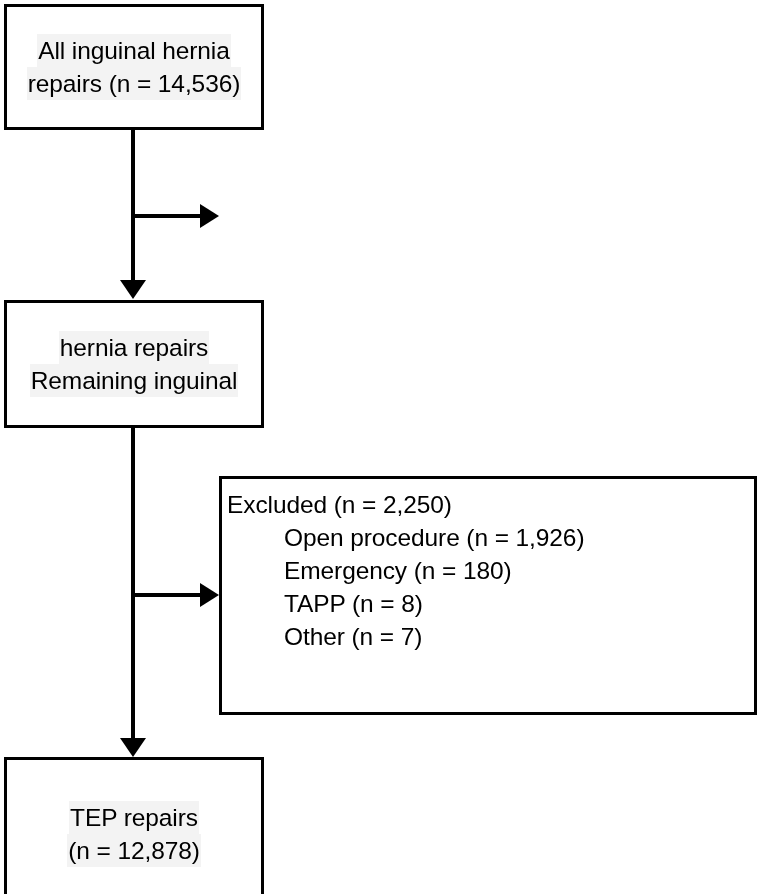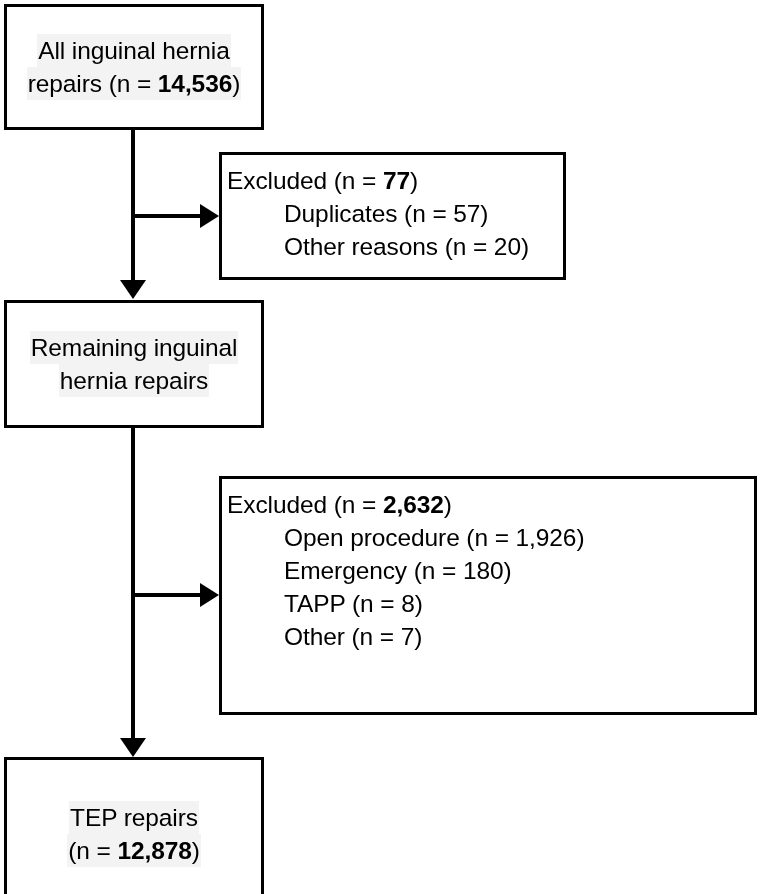--- a/index.html
+++ b/index.html
@@ -48,21 +48,21 @@
     background: #f3f3f3;
     padding: 0 1px;
   }
   .listed .line {
     text-align: left;
   }
   .listed .line.indent {
     padding-left: 57px;
   }
   .line b {
-    font-weight: bold;
+    font-weight: normal;
   }
 
   
   .v-line {
     position: absolute;
     width: 4px;
     background: #000000;
   }
   .h-line {
     position: absolute;
@@ -101,33 +101,28 @@
   <div class="arrow-down" style="left:120px; top:738px;"></div>
 
   <div class="h-line" style="left:131px; top:593px; width:78px;"></div>
   <div class="arrow-right" style="left:200px; top:583px;"></div>
 
   <div class="node-box centered" style="left:4px; top:4px; width:260px; height:126px;">
     <div class="line">All inguinal hernia</div>
     <div class="line"><span>repairs (n = </span><b>14,536</b><span>)</span></div>
   </div>
 
-  <div class="node-box listed" style="left:219px; top:152px; width:347px; height:128px;">
-    <div class="line"><span>Excluded (n = </span><b>77</b><span>)</span></div>
-    <div class="line indent">Duplicates (n = 57)</div>
-    <div class="line indent">Other reasons (n = 20)</div>
-  </div>
 
   <div class="node-box centered" style="left:4px; top:300px; width:260px; height:128px;">
+    <div class="line">hernia repairs</div>
     <div class="line">Remaining inguinal</div>
-    <div class="line">hernia repairs</div>
   </div>
 
   <div class="node-box listed" style="left:219px; top:476px; width:538px; height:239px;">
-    <div class="line"><span>Excluded (n = </span><b>2,632</b><span>)</span></div>
+    <div class="line"><span>Excluded (n = </span><b>2,250</b><span>)</span></div>
     <div class="line indent">Open procedure (n = 1,926)</div>
     <div class="line indent">Emergency (n = 180)</div>
     <div class="line indent">TAPP (n = 8)</div>
     <div class="line indent">Other (n = 7)</div>
   </div>
 
   <div class="node-box centered" style="left:4px; top:757px; width:260px; height:154px;">
     <div class="line">TEP repairs</div>
     <div class="line"><span>(n = </span><b>12,878</b><span>)</span></div>
   </div>

